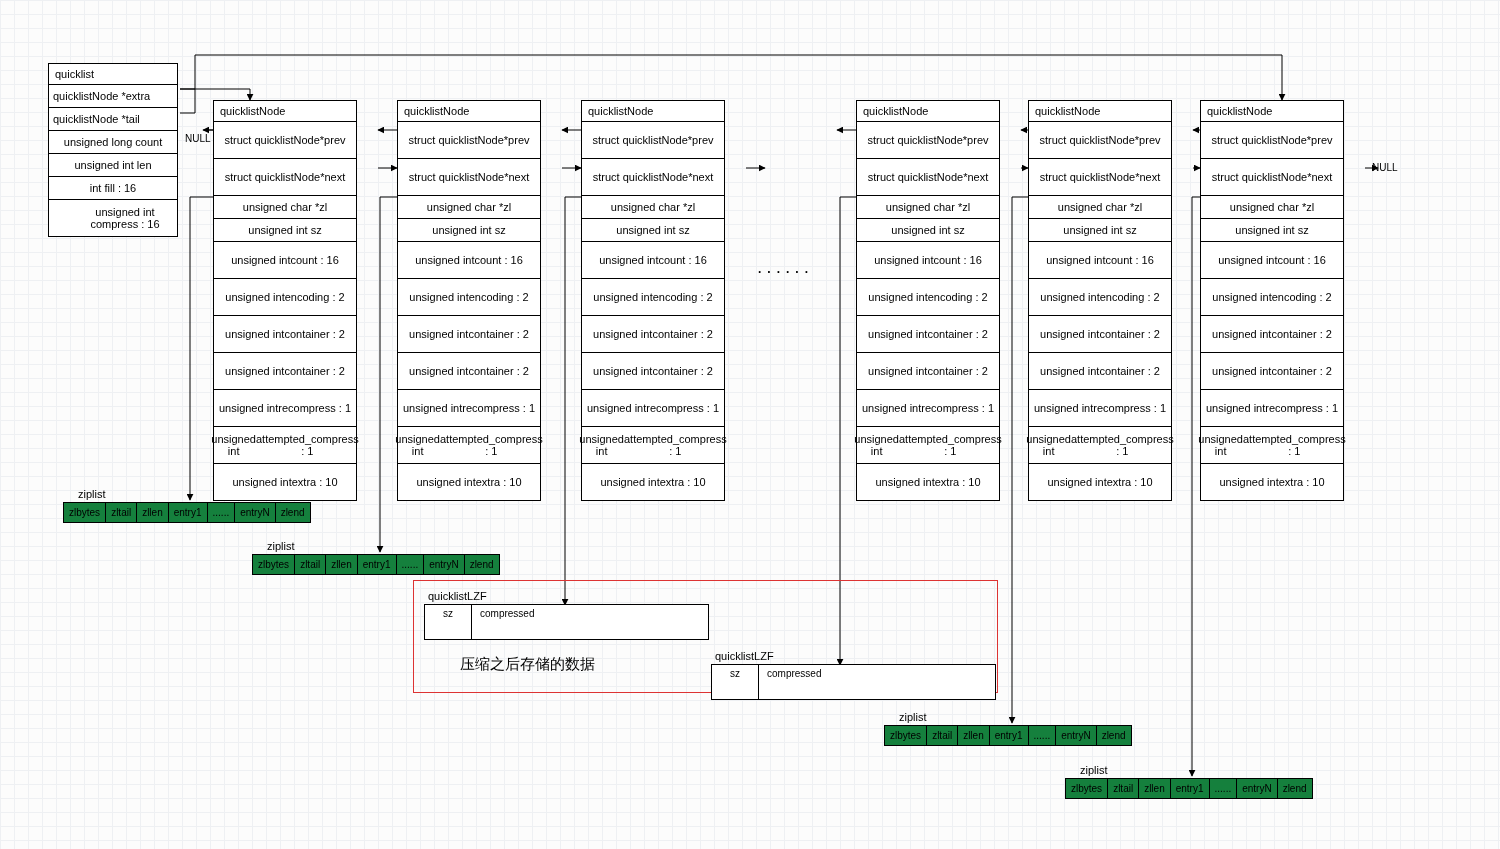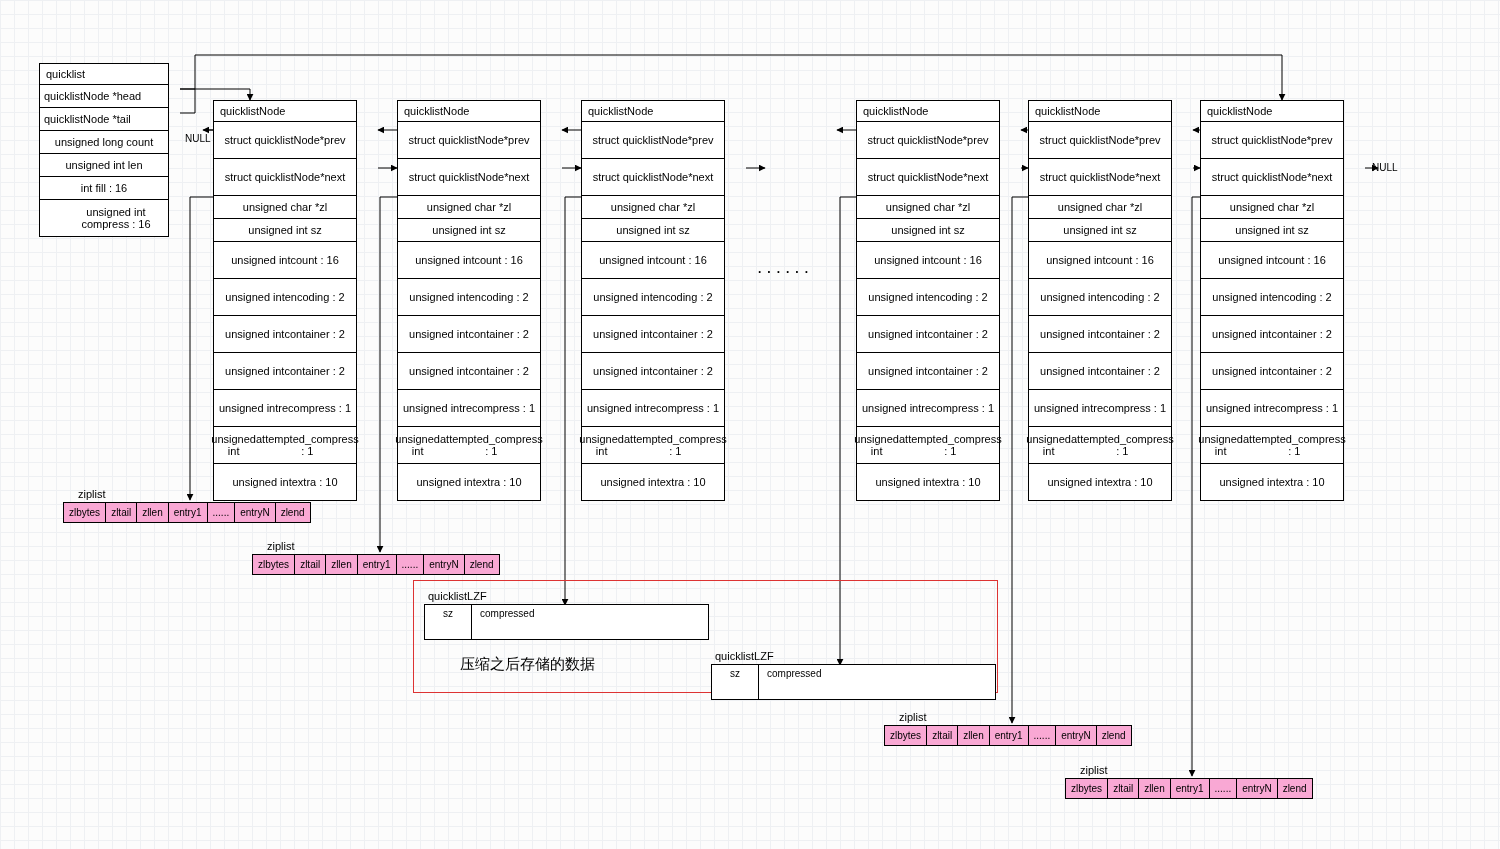--- a/index.html
+++ b/index.html
@@ -34,24 +34,24 @@
     border-bottom: 1px solid #000;
     text-align: center;
     padding: 4px 4px;
     display: flex;
     align-items: center;
     justify-content: center;
     min-height: 14px;
   }
   .row:last-child { border-bottom: none; }
   .row2 { height: 28px; flex-direction: row; }
-  .quicklist { left: 39px; top: 63px; width: 130px; }
+  .quicklist { left: 48px; top: 63px; width: 130px; }
   .node { width: 144px; top: 100px; }
   .zip-title { position:absolute; font-size:11px; }
-  .zip-row { position:absolute; display:flex; border:1px solid #000; background:#f9a8d4;align-items:flex-end; }
+  .zip-row { position:absolute; display:flex; border:1px solid #000; background:#15803d;align-items:flex-end; }
   .zip-row div { border-right:1px solid #000; padding:4px 5px; text-align:center; font-size:10px; }
   .zip-row div:last-child { border-right:none; }
   .lzf-box { position:absolute; border:1px solid #d33; box-sizing:border-box; }
   .lzf-title { position:absolute; font-size:11px; }
   .lzf-row { position:absolute; display:flex; border:1px solid #000; background:#fff; height:36px; box-sizing:border-box;}
   .lzf-row .sz { border-right:1px solid #000; padding:3px 18px; font-size:10px;}
   .lzf-row .comp { padding:3px 8px; font-size:10px; flex:1; text-align:left;}
   .caption { position:absolute; font-size:15px; }
   .null-label { position:absolute; font-size:10px; }
   .ellipsis { position:absolute; font-size:12px; letter-spacing:6px; font-weight:bold;}
@@ -99,21 +99,21 @@
     <path d="M 1028 197 L 1012 197 L 1012 723" marker-end="url(#ah)"></path>
 
     <path d="M 1200 197 L 1192 197 L 1192 776" marker-end="url(#ah)"></path>
 
     <path d="M 180 113 L 195 113 L 195 89"></path>
   </g>
 </svg>
 
 <div class="box quicklist">
   <div class="title-row">quicklist</div>
-  <div class="row" style="text-align:left;justify-content:flex-start;">quicklistNode *head</div>
+  <div class="row" style="text-align:left;justify-content:flex-start;">quicklistNode *extra</div>
   <div class="row" style="text-align:left;justify-content:flex-start;">quicklistNode *tail</div>
   <div class="row">unsigned long count</div>
   <div class="row">unsigned int len</div>
   <div class="row">int fill : 16</div>
   <div class="row row2">
     <span style="white-space:pre-line;margin-left:24px;">unsigned int compress : 16</span>
   </div>
 </div>
 
 <div class="null-label" style="left:185px;top:133px;">NULL</div>

